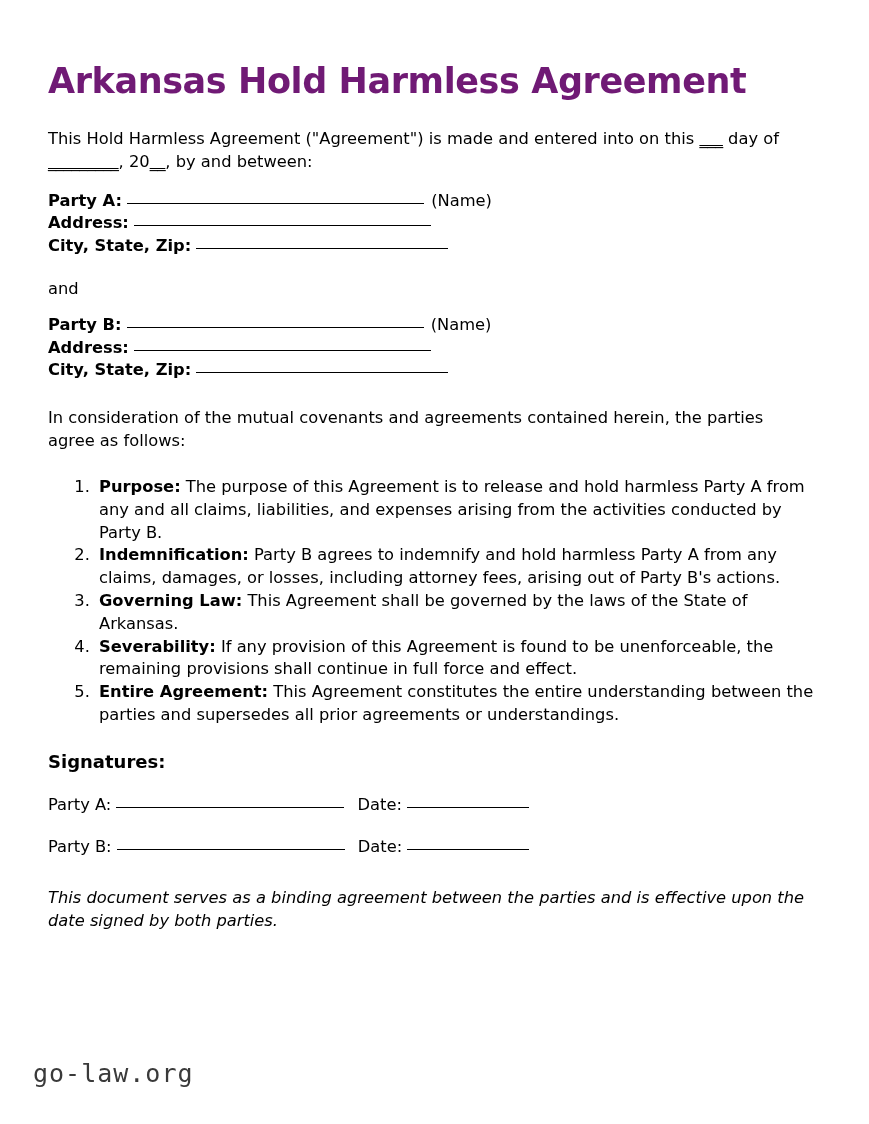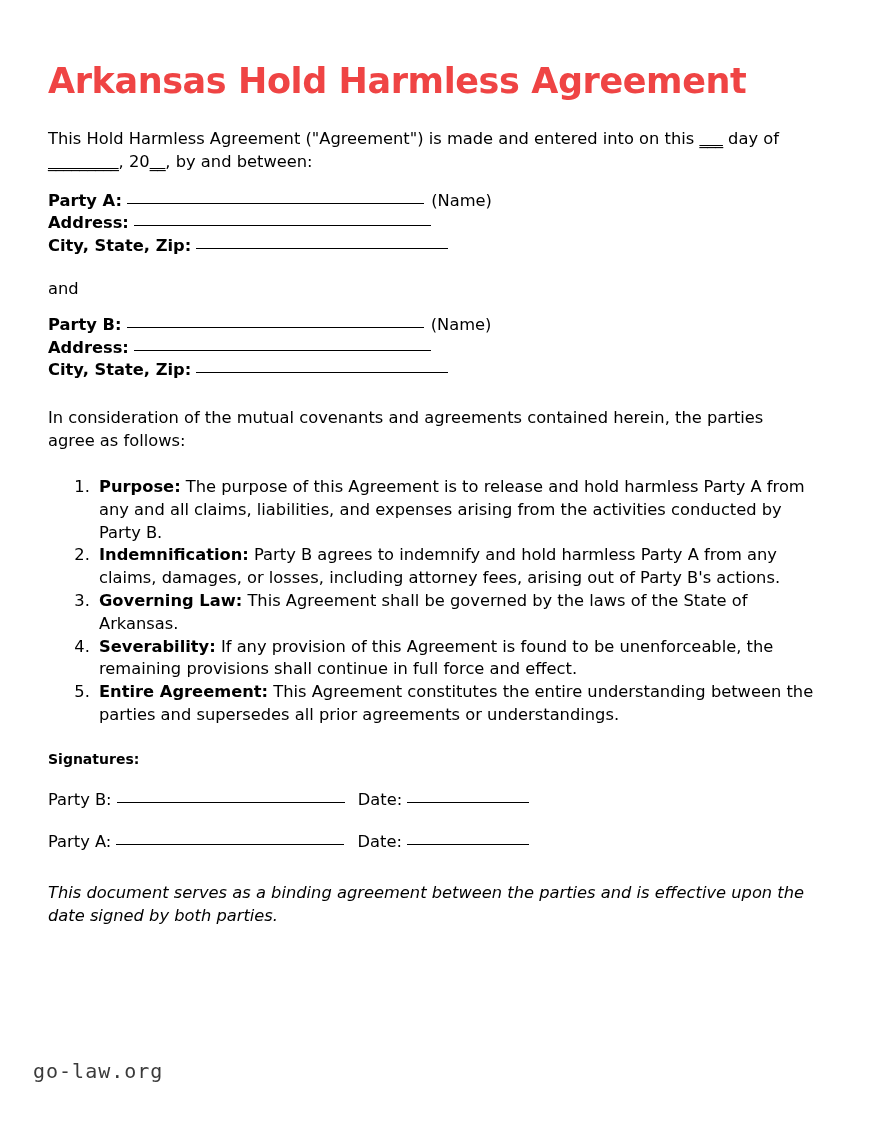--- a/index.html
+++ b/index.html
@@ -24,21 +24,21 @@
     background: #ffffff;
     box-sizing: border-box;
     padding: 48px 51px 0 48px;
   }
   .doc-title {
     font-size: 35px;
     font-weight: bold;
     letter-spacing: -0.4px;
     line-height: 1.12;
     margin: 14px 0 0 0;
-    color: #ef4444;
+    color: #701a75;
   }
   .intro {
     font-size: 16.3px;
     line-height: 1.42;
     margin-top: 26px;
     max-width: 772px;
     color: #000;
   }
   .blank {
     font-family: "DejaVu Sans", sans-serif;
@@ -88,21 +88,21 @@
   }
   ol.clauses li {
     margin-bottom: 0px;
     padding-left: 4px;
     max-width: 735px;
   }
   ol.clauses li b {
     font-weight: bold;
   }
   .sig-head {
-    font-size: 14px;
+    font-size: 18px;
     font-weight: bold;
     margin-top: 24px;
   }
   .sig-row {
     font-size: 16.3px;
     margin-top: 22px;
     white-space: nowrap;
   }
   .sig-rule   { width: 228px; }
   .date-rule  { width: 122px; }
@@ -112,21 +112,21 @@
     line-height: 1.42;
     margin-top: 30px;
     max-width: 762px;
     font-style: italic;
   }
   .watermark {
     position: absolute;
     left: 33px;
     top: 1059px;
     font-family: "DejaVu Sans Mono", monospace;
-    font-size: 20px;
+    font-size: 25px;
     letter-spacing: 1px;
     color: #3a3a3a;
   }
 </style>
 </head>
 <body>
 
 <div class="page">
 
   <h1 class="doc-title">Arkansas Hold Harmless Agreement</h1>
@@ -158,25 +158,25 @@
   <ol class="clauses">
     <li><b>Purpose:</b><span> The purpose of this Agreement is to release and hold harmless Party A from any and all claims, liabilities, and expenses arising from the activities conducted by Party B.</span></li>
     <li><b>Indemnification:</b><span> Party B agrees to indemnify and hold harmless Party A from any claims, damages, or losses, including attorney fees, arising out of Party B's actions.</span></li>
     <li><b>Governing Law:</b><span> This Agreement shall be governed by the laws of the State of Arkansas.</span></li>
     <li><b>Severability:</b><span> If any provision of this Agreement is found to be unenforceable, the remaining provisions shall continue in full force and effect.</span></li>
     <li><b>Entire Agreement:</b><span> This Agreement constitutes the entire understanding between the parties and supersedes all prior agreements or understandings.</span></li>
   </ol>
 
   <div class="sig-head">Signatures:</div>
 
-  <div class="sig-row"><span>Party B:</span>
+  <div class="sig-row"><span>Party A:</span>
     <span class="rule sig-rule"></span><span class="date-label">Date:</span>
     <span class="rule date-rule"></span></div>
 
-  <div class="sig-row"><span>Party A:</span>
+  <div class="sig-row"><span>Party B:</span>
     <span class="rule sig-rule"></span><span class="date-label">Date:</span>
     <span class="rule date-rule"></span></div>
 
   <p class="closing">This document serves as a binding agreement between the parties and is effective upon the date signed by both parties.</p>
 
   <div class="watermark">go-law.org</div>
 
 </div>
 
 </body></html>

